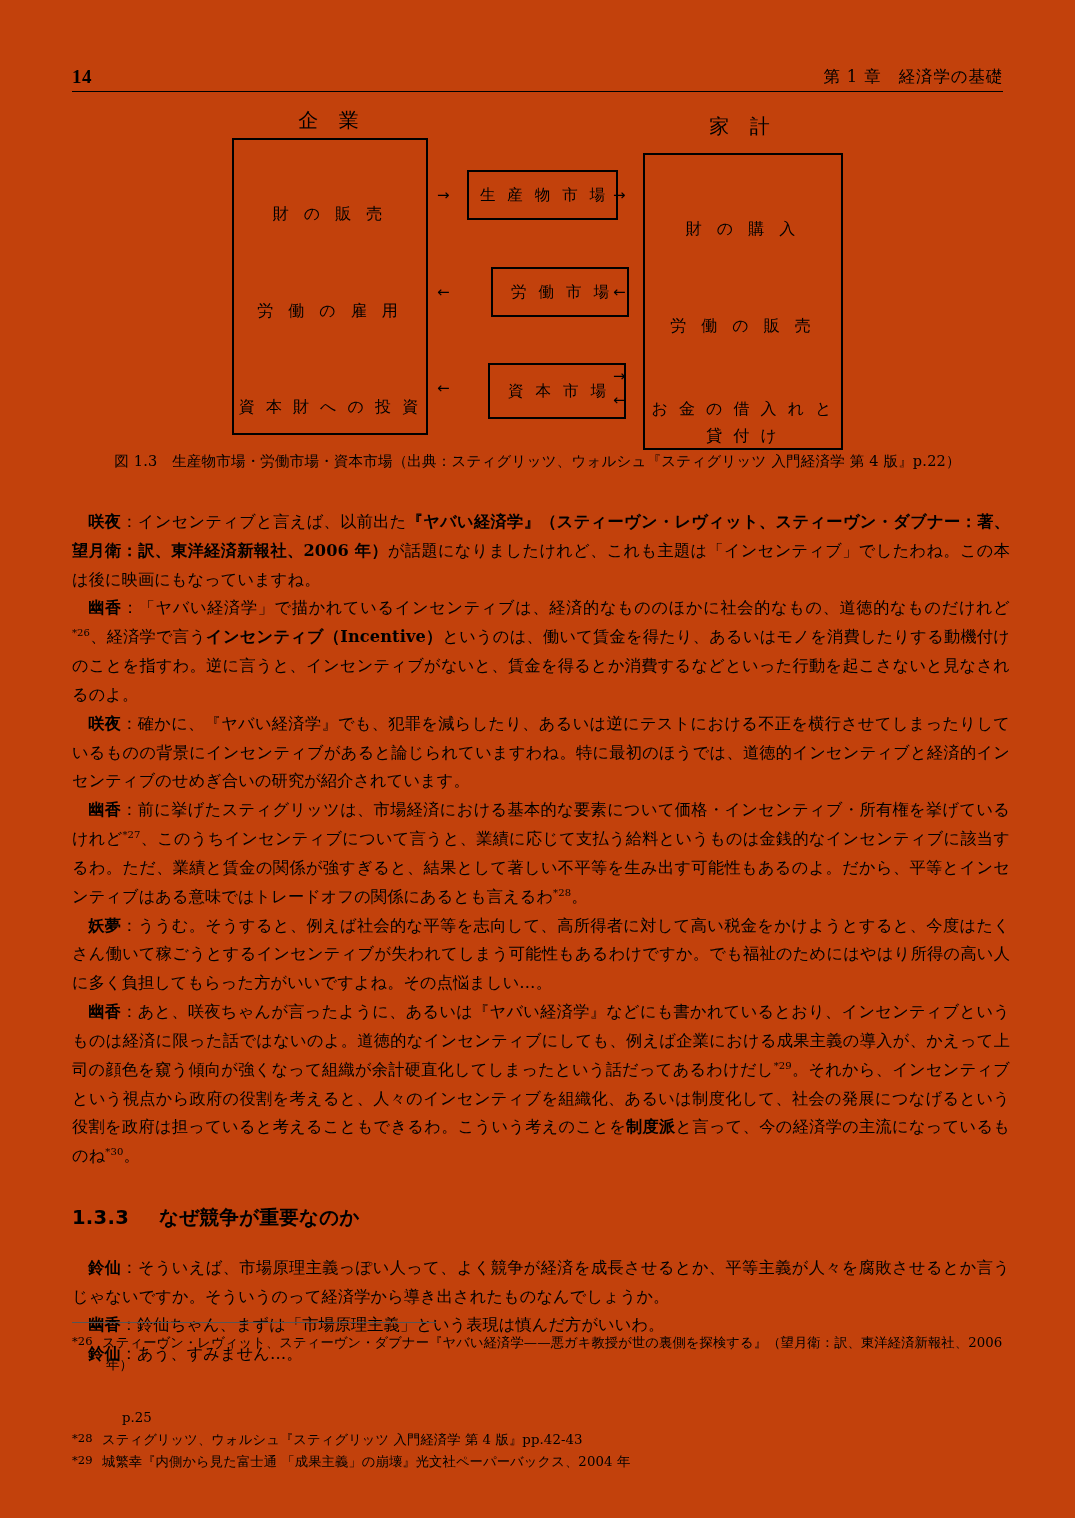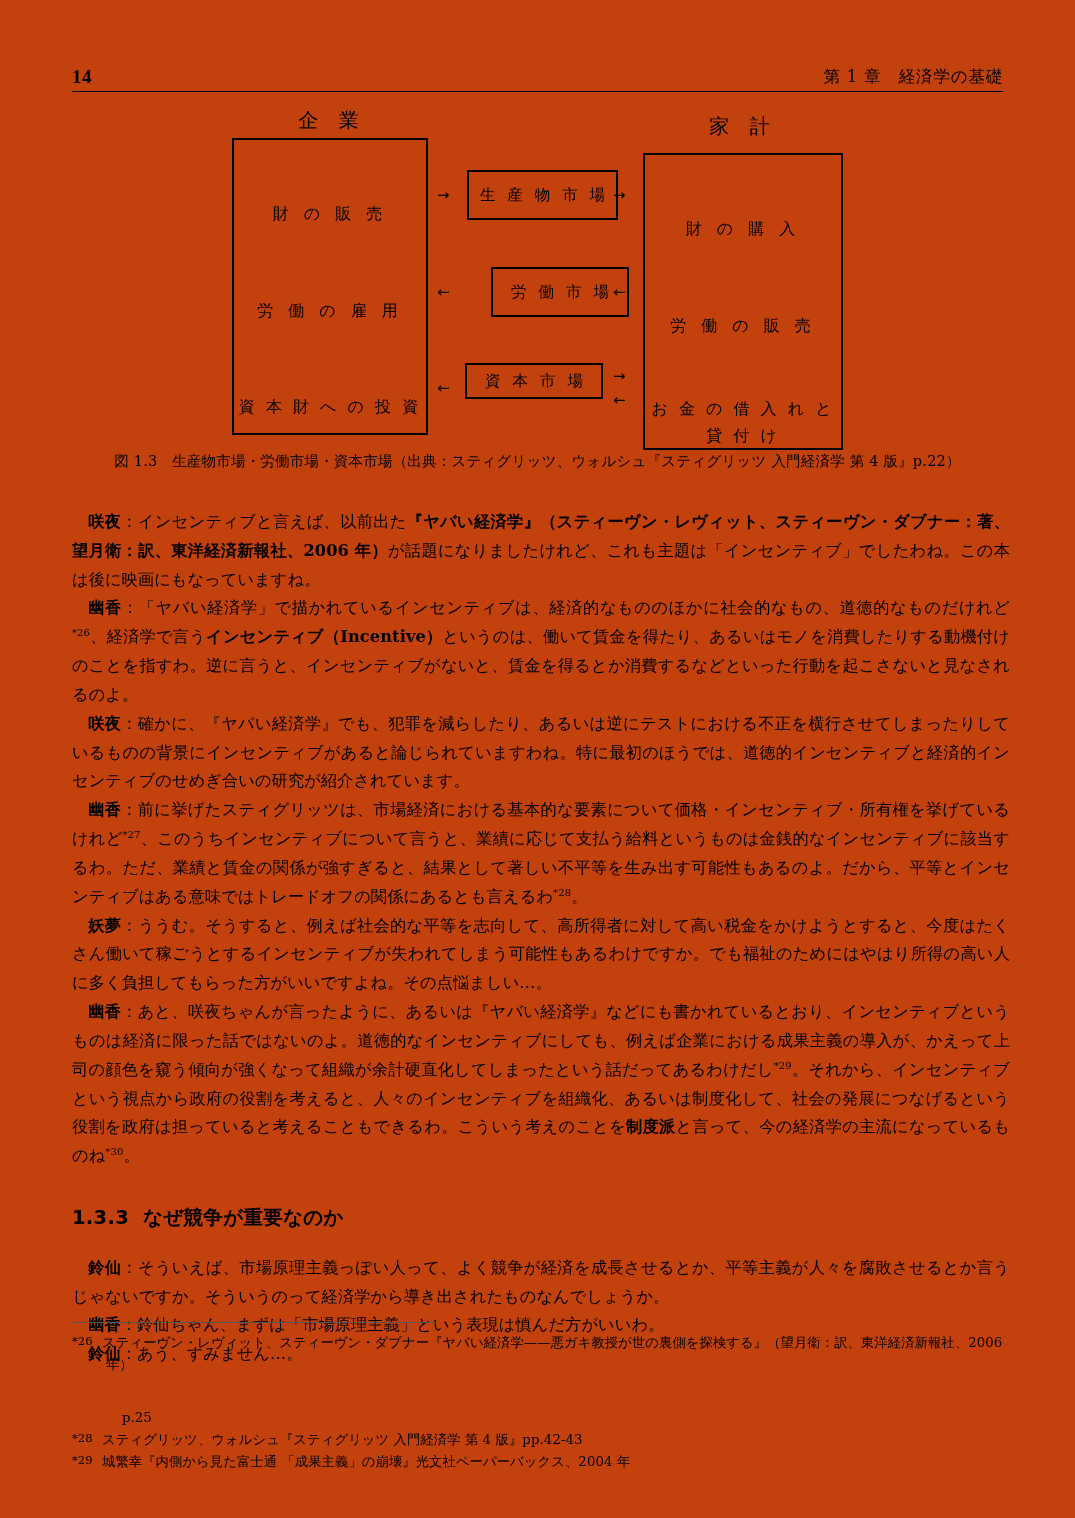--- a/index.html
+++ b/index.html
@@ -137,21 +137,21 @@
 
   
   .section-head {
     margin: 30px 0 18px 0;
     font-family: "DejaVu Sans", "Liberation Sans", sans-serif;
     font-weight: bold;
     font-size: 19.5px;
     text-indent: 0;
     letter-spacing: 0.3px;
   }
-  .section-head .num { margin-right: 14px; font-weight: bold; }
+  .section-head .num { margin-right: 30px; font-weight: bold; }
 
   
   .footnotes {
     position: absolute;
     left: 72px;
     top: 1322px;
     width: 938px;
     font-family: "DejaVu Serif", "Liberation Serif", serif;
     font-size: 13.3px;
     line-height: 1.62;
@@ -207,21 +207,21 @@
 
       <div class="agent-box" style="left:571px; top:48px; width:200px; height:297px;">
         <div class="agent-line" style="top:62px;">財 の 購 入</div>
         <div class="agent-line" style="top:159px;">労 働 の 販 売</div>
         <div class="agent-line" style="top:242px; letter-spacing:3px;">お 金 の 借 入 れ と</div>
         <div class="agent-line" style="top:269px; letter-spacing:3px;">貸 付 け</div>
       </div>
 
       <div class="market-box" style="left:395px; top:65px; width:151px; height:50px;">生 産 物 市 場</div>
       <div class="market-box" style="left:395px; top:162px; width:138px; height:50px;margin-left:24px;">労 働 市 場</div>
-      <div class="market-box" style="left:393px; top:258px; width:138px; height:36px;">資 本 市 場</div>
+      <div class="market-box" style="left:416px; top:258px; width:138px; height:56px;">資 本 市 場</div>
 
       <div class="arrow" style="left:365px; top:83px;">→</div>
       <div class="arrow" style="left:541px; top:83px;">→</div>
 
       <div class="arrow" style="left:365px; top:180px;">←</div>
       <div class="arrow" style="left:541px; top:180px;">←</div>
 
       <div class="arrow" style="left:365px; top:276px;">←</div>
       <div class="arrow" style="left:541px; top:264px;">→</div>
       <div class="arrow" style="left:541px; top:288px;">←</div>

